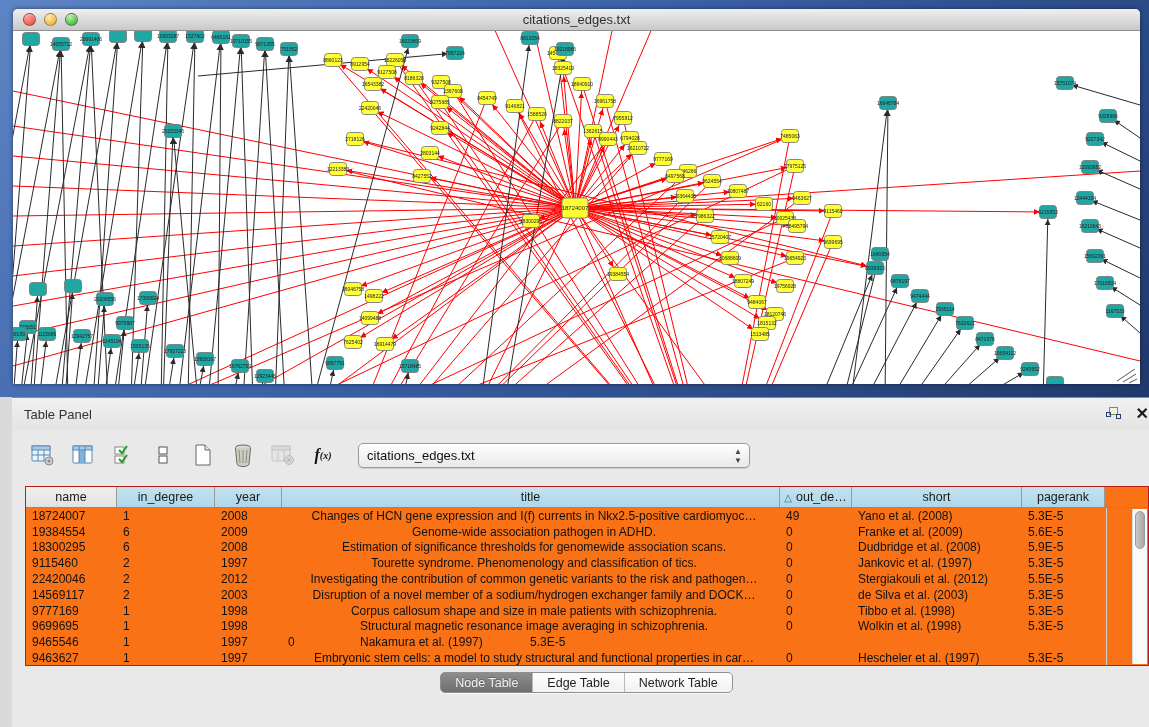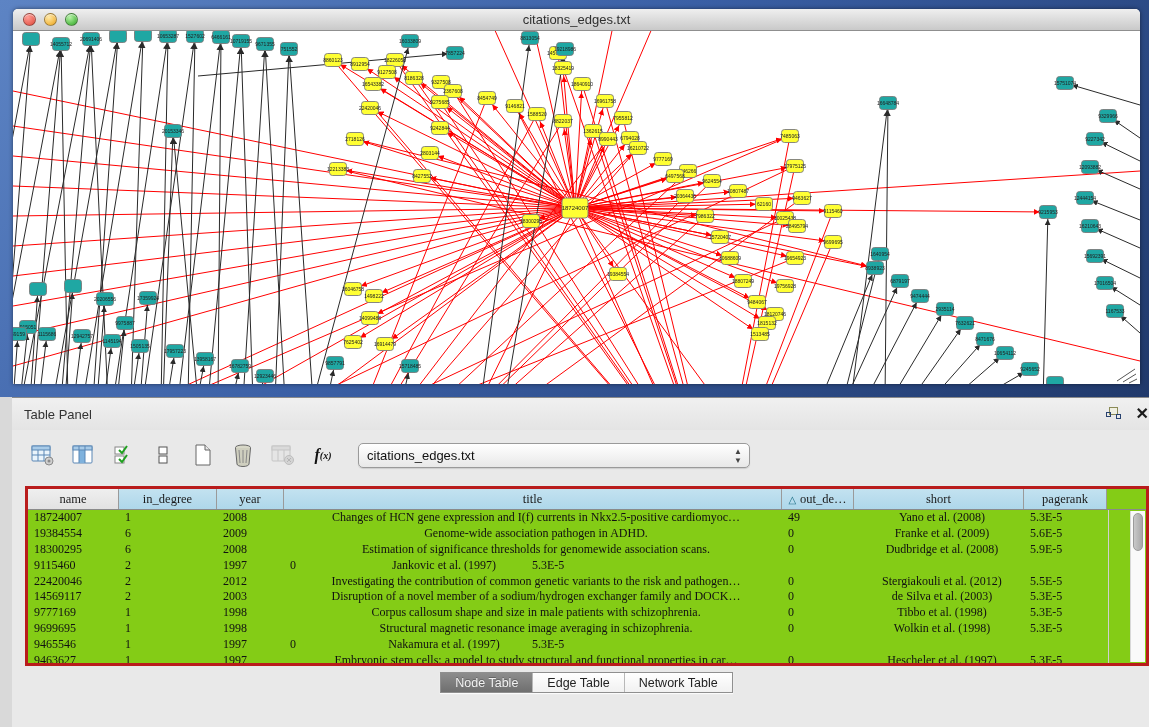--- a/index.html
+++ b/index.html
@@ -42,39 +42,39 @@
   .tbtn svg { display:block; }
   .fx { font-family:"Liberation Serif", serif; font-style:italic; font-size:16px; font-weight:bold; color:#111; }
   .fx small { font-size:10px; }
   #combo { width:392px; height:25px; margin-left:8px; border:1px solid #9a9a9a; border-radius:5px;
     background:linear-gradient(#ffffff,#e8e8e8); display:flex; align-items:center; padding:0 8px;
     font-size:13px; color:#111; position:relative; cursor:pointer; box-shadow:0 1px 1px rgba(0,0,0,.12); }
   #combo .steppers { position:absolute; right:7px; top:3px; display:flex; flex-direction:column; line-height:9px;
     font-size:8px; color:#444; }
 
   #table-wrap { position:absolute; left:13px; top:88px; width:1124px; height:180px;
-    background:#84cc16; border:3px solid #b91c1c; overflow:hidden;font-family:Liberation Serif, serif; }
+    background:#f97316; border:1px solid #b91c1c; overflow:hidden; }
   #thead { display:flex; height:21px; border-bottom:1px solid #8a8a8a; font-size:12.5px; color:#1a1a1a; }
   .hc { display:flex; align-items:center; justify-content:center; border-right:1px solid #9a9a9a;
     background:linear-gradient(#c3e2f0,#aed7ea); overflow:hidden; white-space:nowrap; cursor:pointer; }
   .hc.gray { background:linear-gradient(#efefef,#e2e2e2); }
   .hc .sortmark { color:#1d6f86; font-size:10px; margin-right:4px; }
   #tbody { font-size:12px; color:#111; }
   .tr { display:flex; height:15.8px; align-items:center; cursor:default; }
   .td { overflow:hidden; white-space:nowrap; padding-left:6px; }
   .c0 { width:91px; } .c1 { width:98px; } .c2 { width:67px; } .c3 { width:498px;text-align:center; }
-  .c4 { width:72px; } .c5 { width:170px;text-align:center; } .c6 { width:83px; }
+  .c4 { width:72px; } .c5 { width:170px; } .c6 { width:83px; }
   #vline { position:absolute; left:1080px; top:21px; bottom:0; width:1px; background:#d0d0d0; }
   #vscroll { position:absolute; right:1px; top:22px; bottom:1px; width:15px;
     background:#fafafa; border-left:1px solid #d8d8d8; }
   #vthumb { position:absolute; left:2px; top:2px; width:10px; height:38px; border-radius:6px;
     background:linear-gradient(90deg,#c9c9c9,#a8a8a8); border:1px solid #9b9b9b; cursor:pointer; }
 
   #tabbar { position:absolute; left:0; top:274px; width:100%; display:flex; justify-content:center; }
-  .seg { display:flex; border:1px solid #8f8f8f; border-radius:0; overflow:hidden;
+  .seg { display:flex; border:1px solid #8f8f8f; border-radius:5px; overflow:hidden;
     background:#14b8a6; box-shadow:0 1px 1px rgba(255,255,255,.8); height:21px; }
   .seg .tab { padding:0 14px; font-size:12.5px; color:#222; display:flex; align-items:center;
     border-right:1px solid #b8b8b8; cursor:pointer; background:linear-gradient(#ffffff,#f1f1f1); }
   .seg .tab:last-child { border-right:none; }
   .seg .tab.sel { background:linear-gradient(#8d8d8d,#6f6f6f); color:#f2f2f2;
     text-shadow:0 -1px 0 rgba(0,0,0,.25); }
 
   #statusbar { position:absolute; left:16px; bottom:0; width:100%; height:27px;
     border-top:1px solid #a5a5a5; background:linear-gradient(#ececec,#d6d6d6);
     display:flex; align-items:center; justify-content:flex-end; padding-right:14px; gap:7px; }
@@ -657,20 +657,21 @@
           <div class="td c2">2008</div>
           <div class="td c3">Estimation of significance thresholds for genomewide association scans.</div>
           <div class="td c4">0</div>
           <div class="td c5">Dudbridge et al. (2008)</div>
           <div class="td c6">5.9E-5</div>
         </div>
         <div class="tr">
           <div class="td c0">9115460</div>
           <div class="td c1">2</div>
           <div class="td c2">1997</div>
+          <div class="td c3">Tourette syndrome. Phenomenology and classification of tics.</div>
           <div class="td c4">0</div>
           <div class="td c5">Jankovic et al. (1997)</div>
           <div class="td c6">5.3E-5</div>
         </div>
         <div class="tr">
           <div class="td c0">22420046</div>
           <div class="td c1">2</div>
           <div class="td c2">2012</div>
           <div class="td c3">Investigating the contribution of common genetic variants to the risk and pathogen…</div>
           <div class="td c4">0</div>

